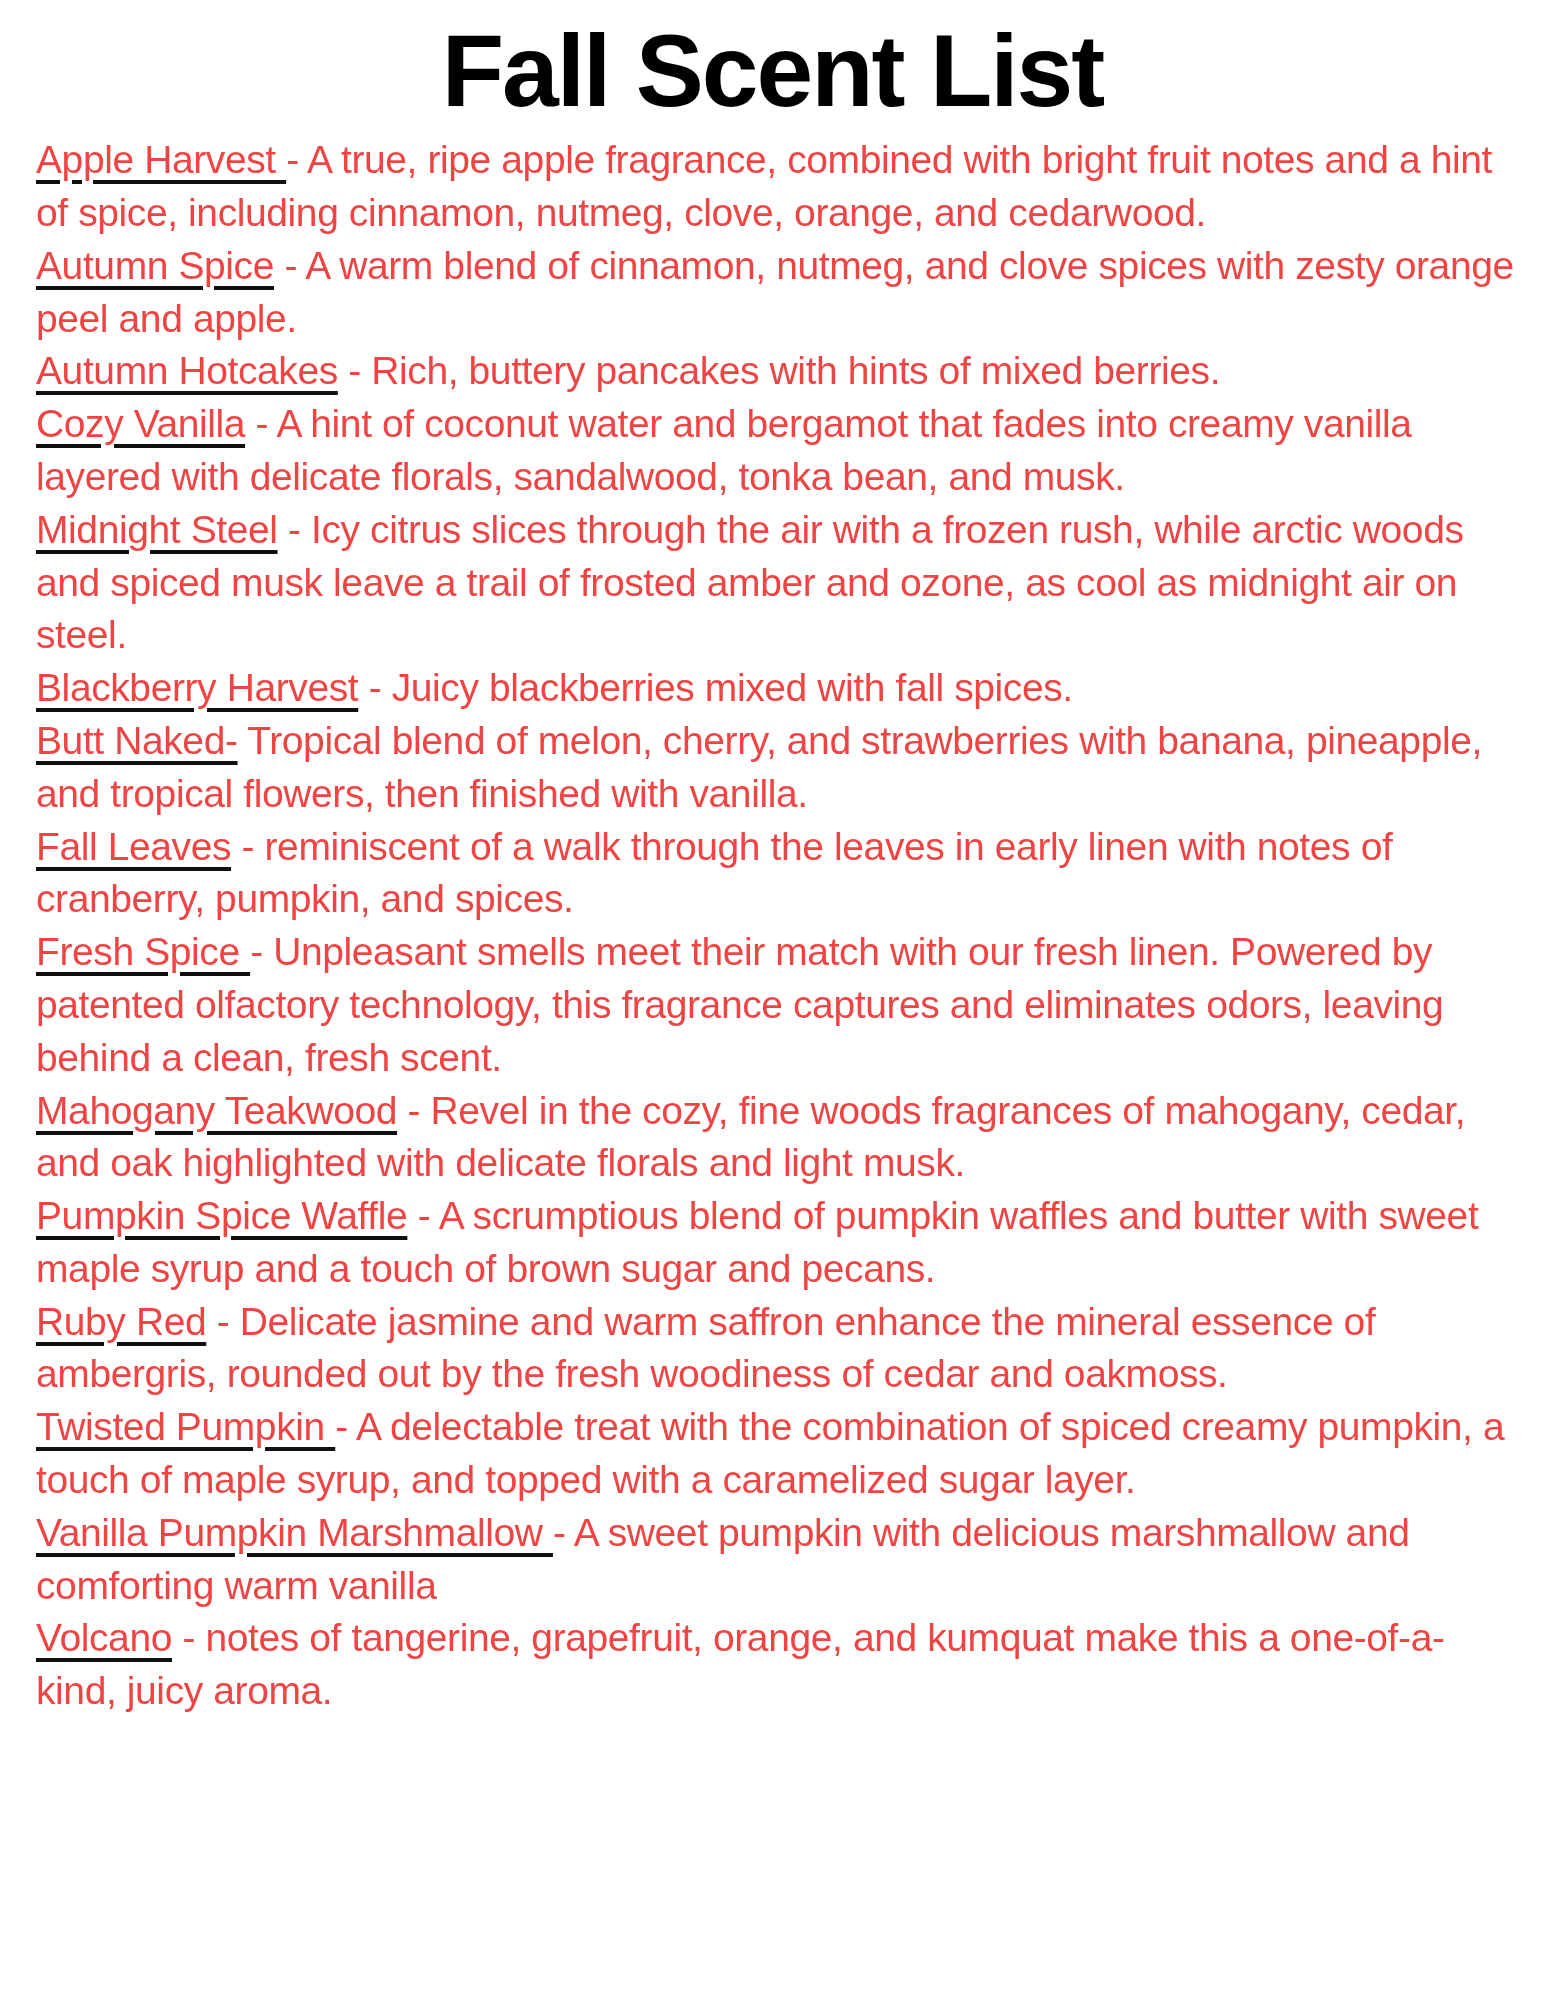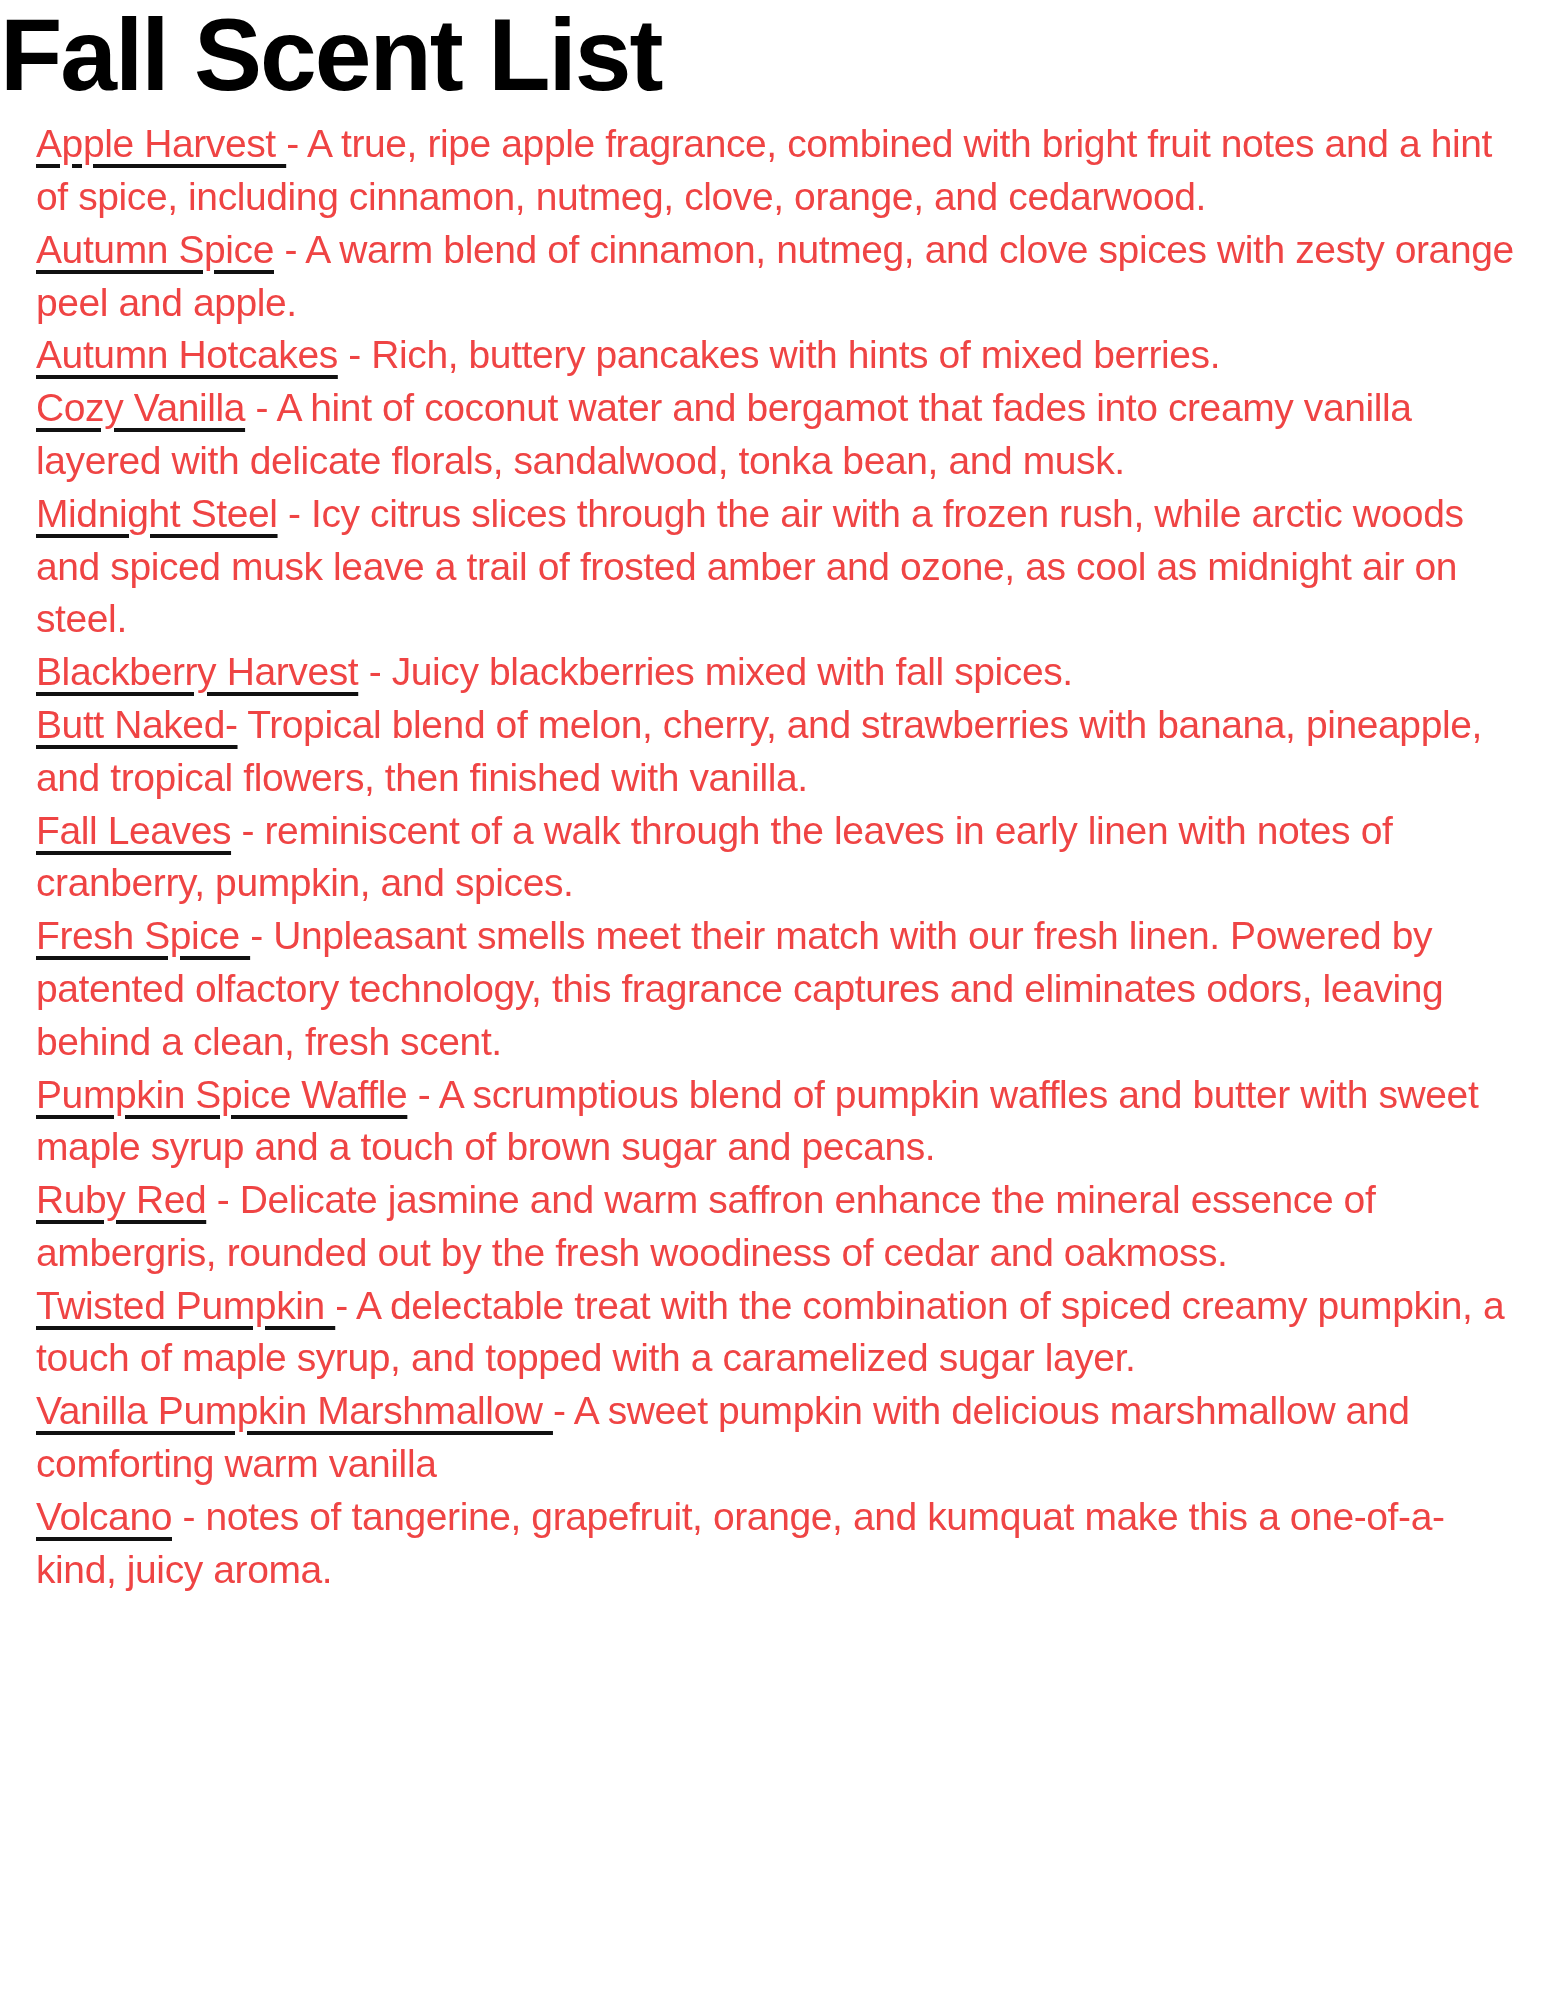--- a/index.html
+++ b/index.html
@@ -9,21 +9,22 @@
   .page {
     position: relative;
     width: 1545px;
     height: 2000px;
     background: #ffffff;
     color: #0d0d0d;
     font-family: "Liberation Sans", sans-serif;
     overflow: hidden;
   }
   .doc-title {
-    margin-top: 0;
+    margin-top: 16px;
+    text-align: center;
     font-size: 102px;
     line-height: 1.08;
     font-weight: 900;
     letter-spacing: -2px;
     color: #000000;
     font-family: "Liberation Sans", sans-serif;
   }
   .scent-list {
     padding: 8px 30px 0 36px;
     font-size: 39px;
@@ -59,20 +60,21 @@
     <p class="scent-entry"><span class="scent-name">Midnight Steel</span><span class="scent-desc"> - Icy citrus slices through the air with a frozen rush, while arctic woods and spiced musk leave a trail of frosted amber and ozone, as cool as midnight air on steel.</span></p>
 
     <p class="scent-entry"><span class="scent-name">Blackberry Harvest</span><span class="scent-desc"> - Juicy blackberries mixed with fall spices.</span></p>
 
     <p class="scent-entry"><span class="scent-name">Butt Naked-</span><span class="scent-desc"> Tropical blend of melon, cherry, and strawberries with banana, pineapple, and tropical flowers, then finished with vanilla.</span></p>
 
     <p class="scent-entry"><span class="scent-name">Fall Leaves</span><span class="scent-desc"> - reminiscent of a walk through the leaves in early linen with notes of cranberry, pumpkin, and spices.</span></p>
 
     <p class="scent-entry"><span class="scent-name">Fresh Spice </span><span class="scent-desc">- Unpleasant smells meet their match with our fresh linen. Powered by patented olfactory technology, this fragrance captures and eliminates odors, leaving behind a clean, fresh scent.</span></p>
 
+    <p class="scent-entry"><span class="scent-name">Mahogany Teakwood</span><span class="scent-desc"> - Revel in the cozy, fine woods fragrances of mahogany, cedar, and oak highlighted with delicate florals and light musk.</span></p>
 
 
     <p class="scent-entry"><span class="scent-name">Pumpkin Spice Waffle</span><span class="scent-desc"> - A scrumptious blend of pumpkin waffles and butter with sweet maple syrup and a touch of brown sugar and pecans.</span></p>
 
     <p class="scent-entry"><span class="scent-name">Ruby Red</span><span class="scent-desc"> - Delicate jasmine and warm saffron enhance the mineral essence of ambergris, rounded out by the fresh woodiness of cedar and oakmoss.</span></p>
 
     <p class="scent-entry"><span class="scent-name">Twisted Pumpkin </span><span class="scent-desc">- A delectable treat with the combination of spiced creamy pumpkin, a touch of maple syrup, and topped with a caramelized sugar layer.</span></p>
 
     <p class="scent-entry"><span class="scent-name">Vanilla Pumpkin Marshmallow </span><span class="scent-desc">- A sweet pumpkin with delicious marshmallow and comforting warm vanilla</span></p>
 

